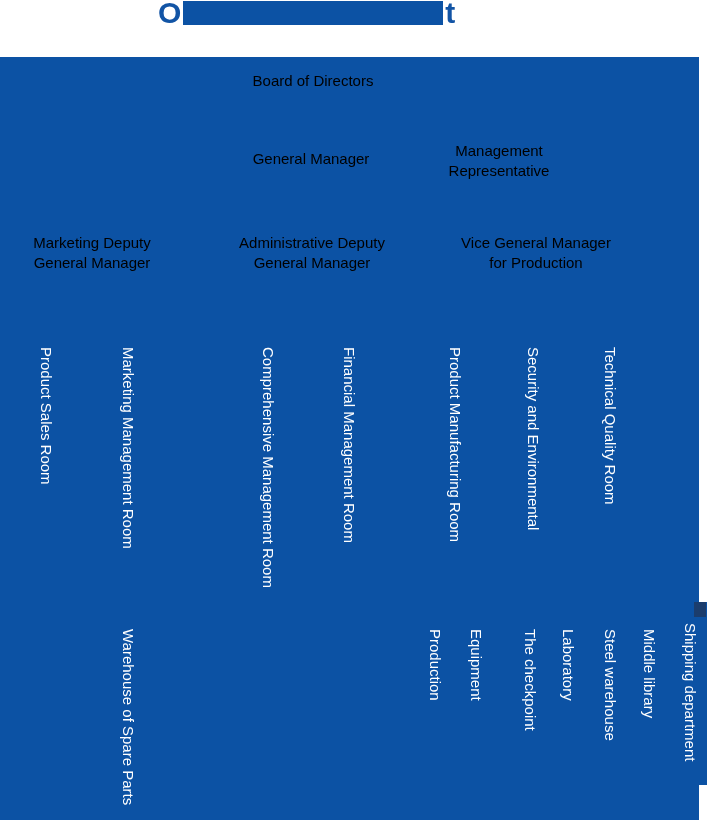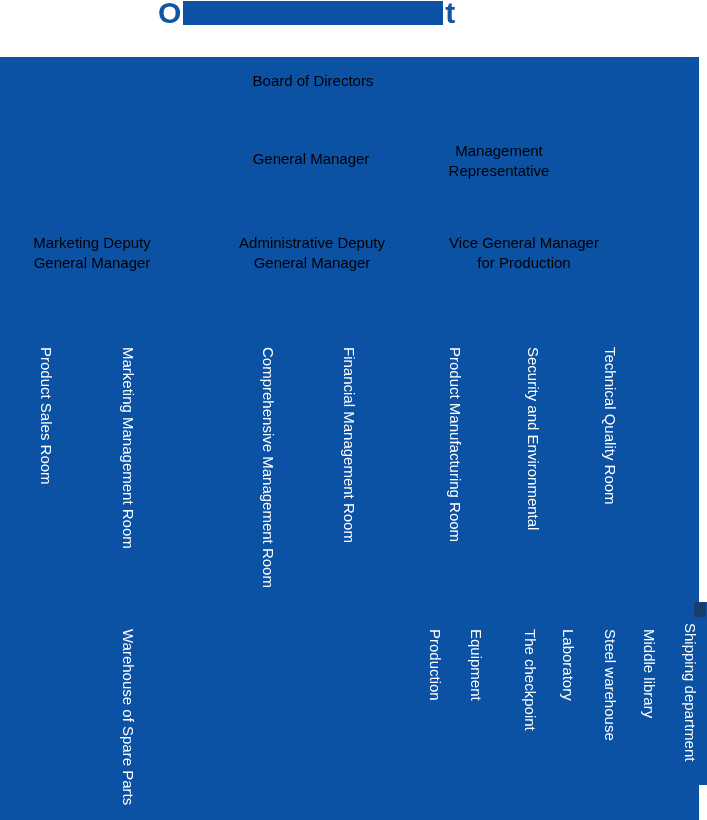--- a/index.html
+++ b/index.html
@@ -96,21 +96,21 @@
   <div class="chart-bg-extension"></div>
   <div class="dark-corner-square"></div>
 
   <div class="node" style="left:213px; top:71px; width:200px;">Board of Directors</div>
 
   <div class="node" style="left:211px; top:149px; width:200px;">General Manager</div>
   <div class="node" style="left:444px; top:141px; width:110px;">Management Representative</div>
 
   <div class="node" style="left:12px; top:233px; width:160px;">Marketing Deputy General Manager</div>
   <div class="node" style="left:232px; top:233px; width:160px;">Administrative Deputy General Manager</div>
-  <div class="node" style="left:444px; top:233px; width:160px;">Vice General Manager for Production</div>
+  <div class="node" style="left:456px; top:233px; width:160px;">Vice General Manager for Production</div>
 
   <div class="vnode" style="left:36px;  top:347px;">Product Sales Room</div>
   <div class="vnode" style="left:118px; top:347px;">Marketing Management Room</div>
   <div class="vnode" style="left:258px; top:347px;">Comprehensive Management Room</div>
   <div class="vnode" style="left:339px; top:347px;">Financial Management Room</div>
   <div class="vnode" style="left:445px; top:347px;">Product Manufacturing Room</div>
   <div class="vnode" style="left:523px; top:347px;">Security and Environmental</div>
   <div class="vnode" style="left:600px; top:347px;">Technical Quality Room</div>
 
   <div class="vnode" style="left:118px; top:629px;">Warehouse of Spare Parts</div>

